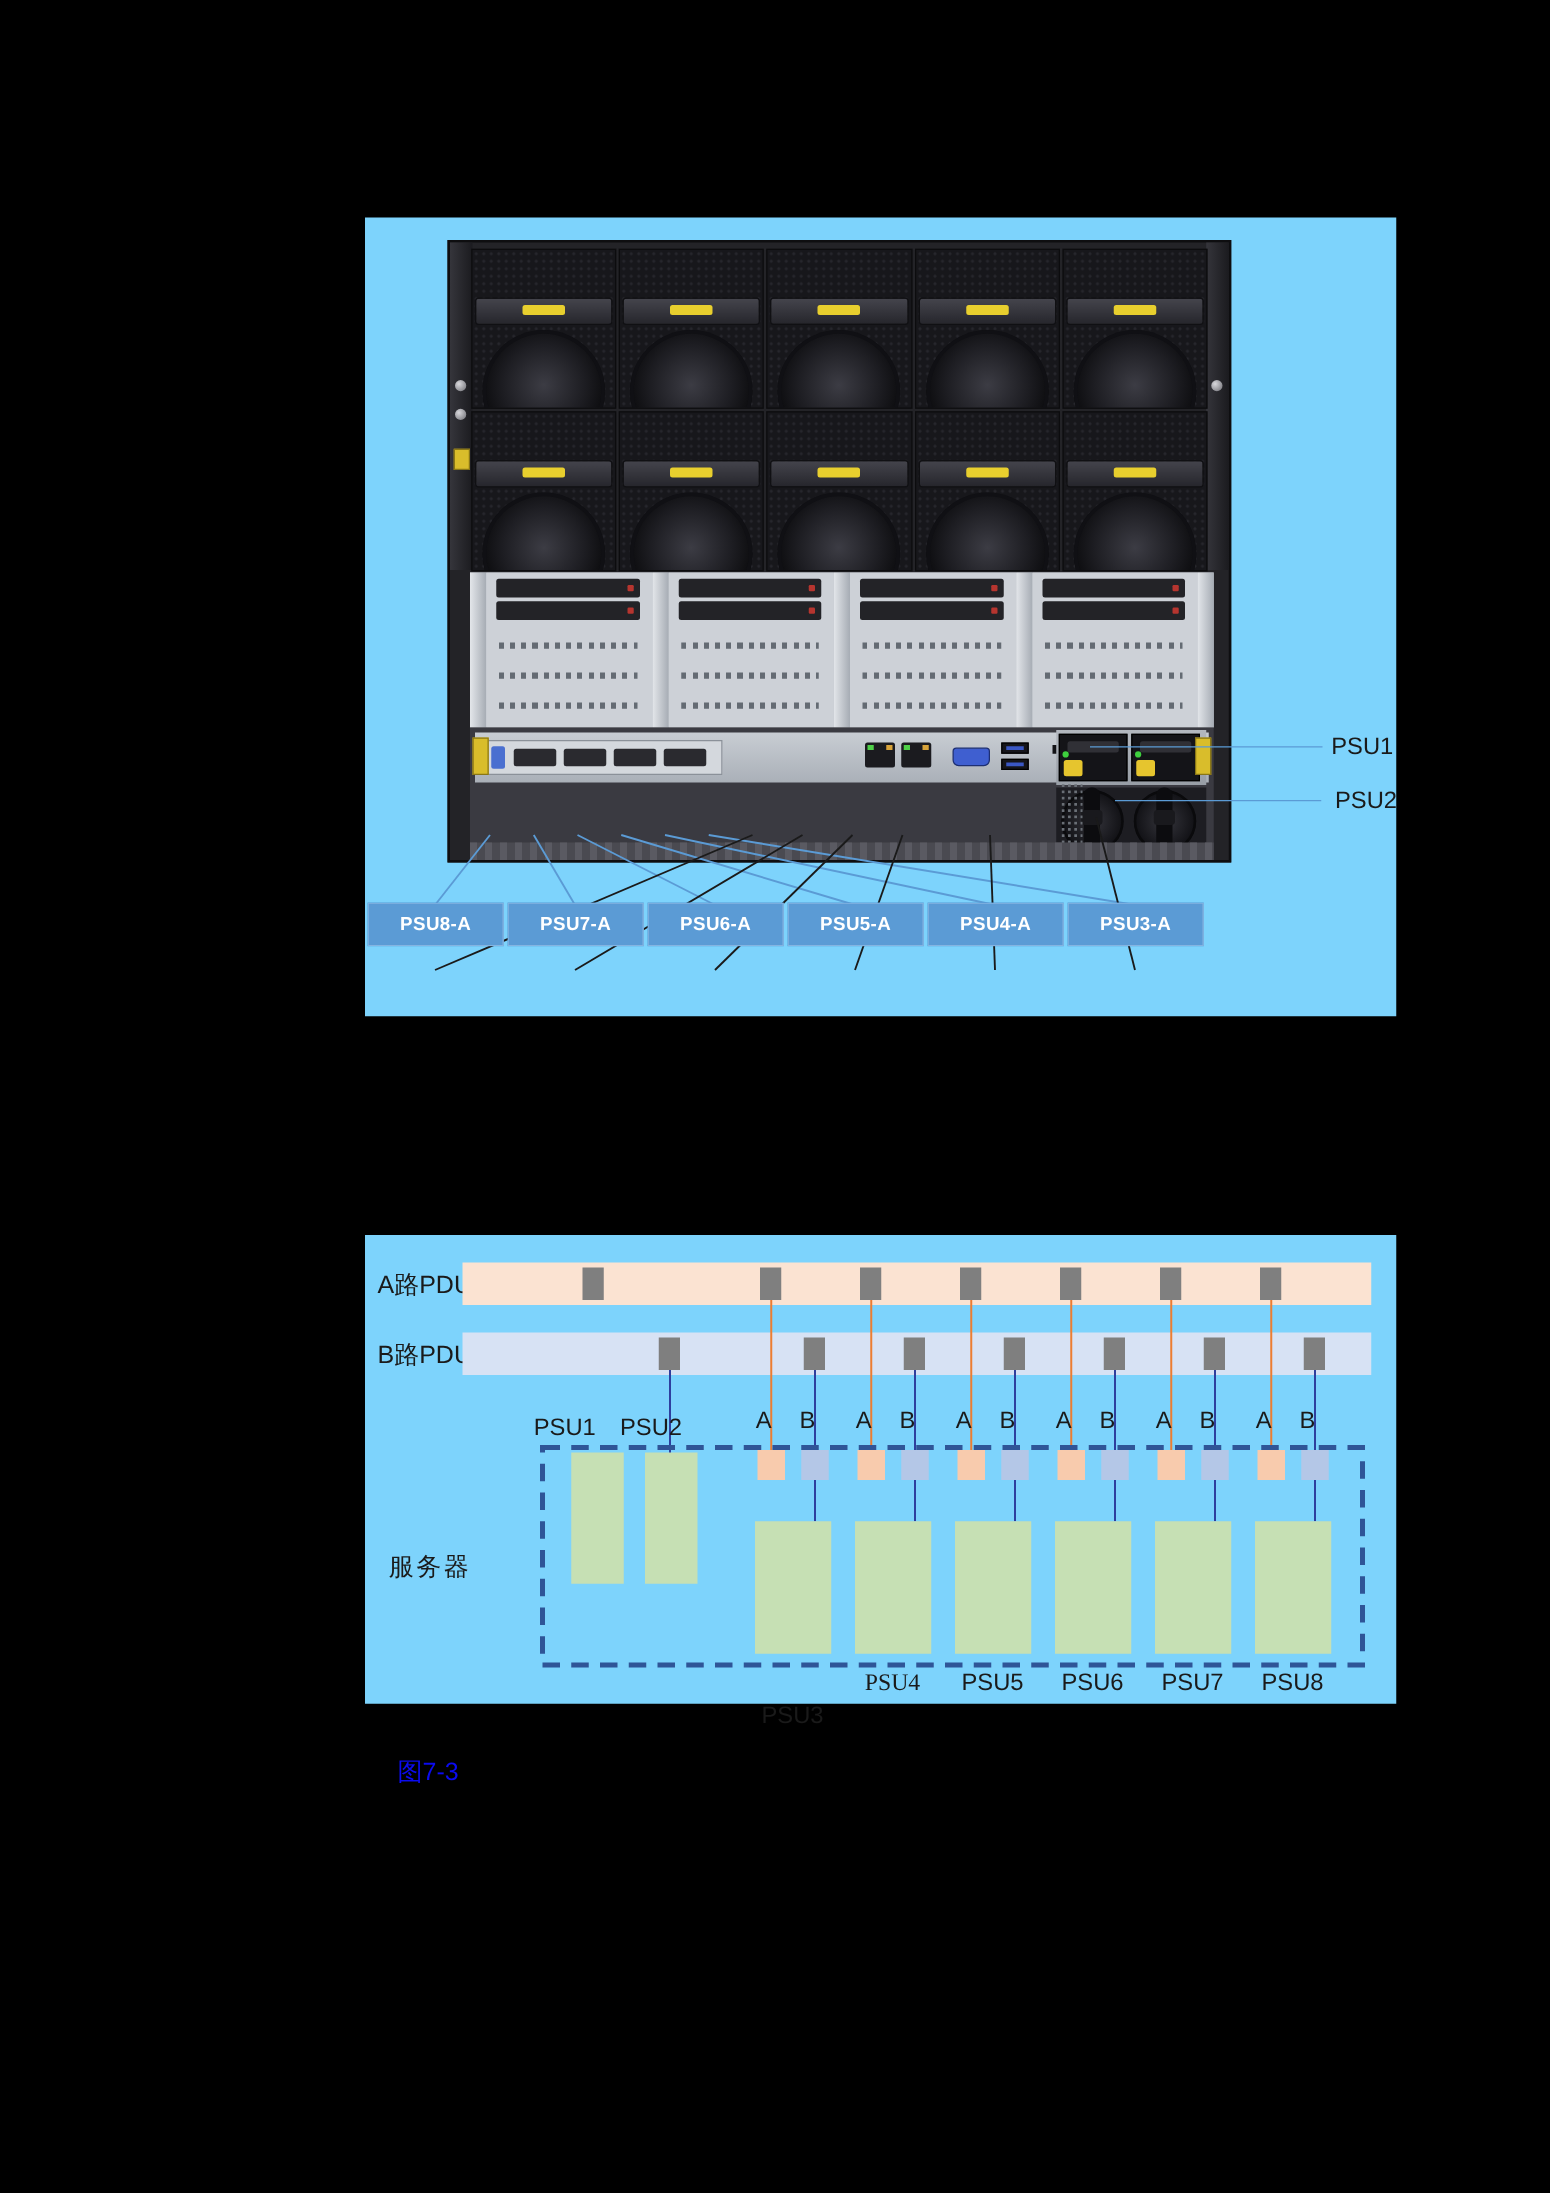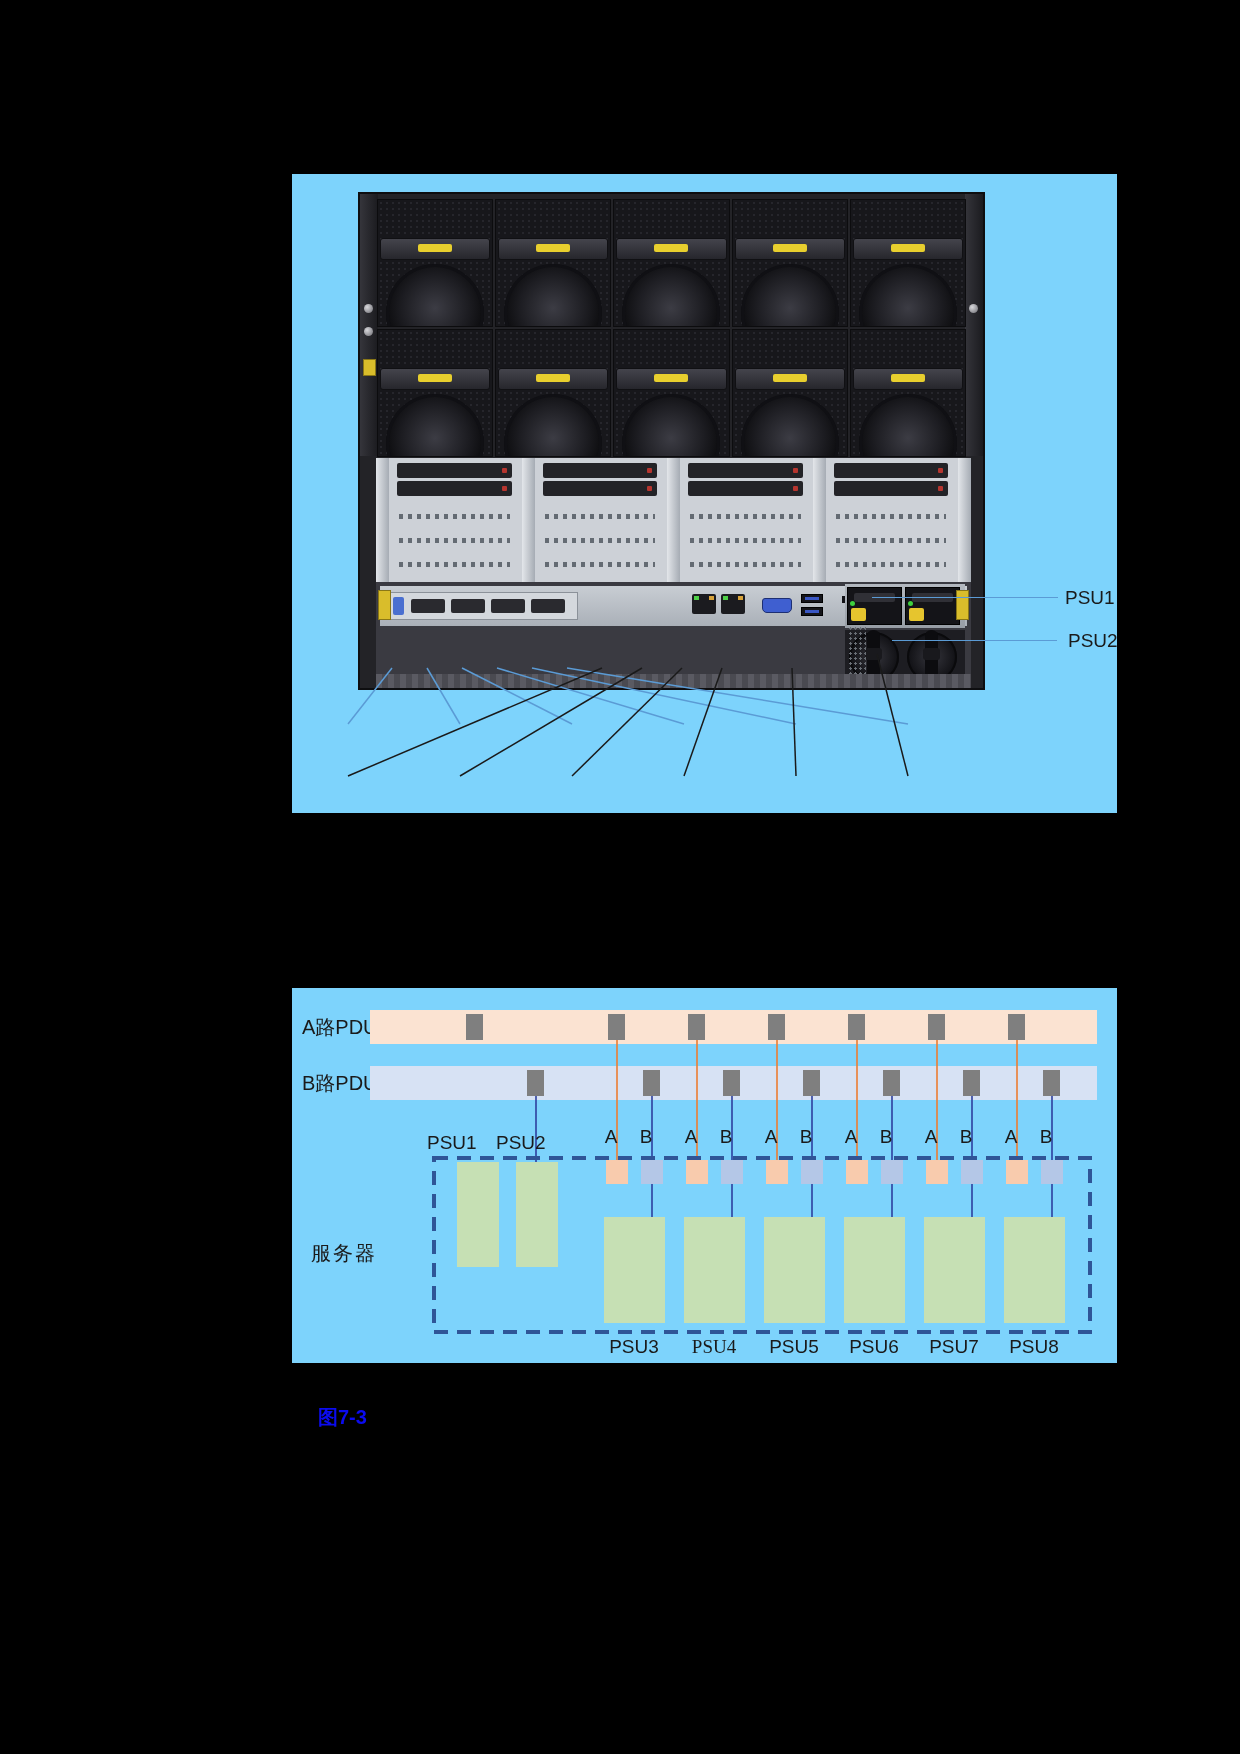--- a/index.html
+++ b/index.html
@@ -79,21 +79,21 @@
   .small-sq{position:absolute;width:22px;height:24px;top:172px;}
   .small-sq.a{background:#f8cbad;}
   .small-sq.b{background:#b4c7e7;}
   .ab-letter{position:absolute;top:138px;width:22px;text-align:center;color:#1a1a1a;font-size:19px;}
   .green-rect{position:absolute;background:#c6e0b4;}
   .psu12-label{position:absolute;top:144px;color:#1a1a1a;font-size:19px;}
   .bottom-psu-label{position:absolute;top:348px;width:70px;text-align:center;color:#1a1a1a;font-size:19px;}
   #server-label{position:absolute;left:19px;top:252px;color:#1a1a1a;font-size:20px;letter-spacing:2px;}
   svg.overlay{position:absolute;left:0;top:0;pointer-events:none;}
 
-  #figure-caption{position:absolute;left:318px;top:1404px;color:#0b0bf0;font-size:20px;font-weight:bold;}
+  #figure-caption{position:absolute;left:318px;top:1404px;color:#0b0bf0;font-size:20px;font-weight:normal;}
 </style>
 </head>
 <body>
 
 <div class="panel" id="panel-rear">
 
   <div id="photo">
     <div class="rail left">
       <span class="screw" style="left:4px;top:110px;"></span>
       <span class="screw" style="left:4px;top:133px;"></span>
@@ -276,20 +276,28 @@
     <g stroke="#1a1a1a" stroke-width="1.5">
       <line x1="310" y1="494" x2="56" y2="602"></line>
       <line x1="350" y1="494" x2="168" y2="602"></line>
       <line x1="390" y1="494" x2="280" y2="602"></line>
       <line x1="430" y1="494" x2="392" y2="602"></line>
       <line x1="500" y1="494" x2="504" y2="602"></line>
       <line x1="585" y1="480" x2="616" y2="602"></line>
     </g>
   </svg>
 
+  <div class="psu-row" style="top:548px;">
+    <div class="psu-cell">PSU8-A</div>
+    <div class="psu-cell">PSU7-A</div>
+    <div class="psu-cell">PSU6-A</div>
+    <div class="psu-cell">PSU5-A</div>
+    <div class="psu-cell">PSU4-A</div>
+    <div class="psu-cell">PSU3-A</div>
+  </div>
 </div>
 
 <div class="panel" id="panel-pdu">
 
   <div class="pdu-label" style="top:26px;">A路PDU</div>
   <div class="pdu-band" id="band-a"></div>
   <div class="pdu-label" style="top:82px;">B路PDU</div>
   <div class="pdu-band" id="band-b"></div>
 
   <svg class="overlay" width="825" height="375">
@@ -366,21 +374,21 @@
   <span class="small-sq a" style="left:714px;"></span>
   <span class="small-sq b" style="left:749px;"></span>
 
   <div class="green-rect" style="left:312px;top:229px;width:61px;height:106px;"></div>
   <div class="green-rect" style="left:392px;top:229px;width:61px;height:106px;"></div>
   <div class="green-rect" style="left:472px;top:229px;width:61px;height:106px;"></div>
   <div class="green-rect" style="left:552px;top:229px;width:61px;height:106px;"></div>
   <div class="green-rect" style="left:632px;top:229px;width:61px;height:106px;"></div>
   <div class="green-rect" style="left:712px;top:229px;width:61px;height:106px;"></div>
 
-  <span class="bottom-psu-label" style="left:307px;">PSU3</span>
+  <span class="bottom-psu-label" style="left:307px;margin-top:26px;">PSU3</span>
   <span class="bottom-psu-label" style="left:387px;font-family:Liberation Serif, serif;">PSU4</span>
   <span class="bottom-psu-label" style="left:467px;">PSU5</span>
   <span class="bottom-psu-label" style="left:547px;">PSU6</span>
   <span class="bottom-psu-label" style="left:627px;">PSU7</span>
   <span class="bottom-psu-label" style="left:707px;">PSU8</span>
 
   <div id="server-label">服务器</div>
 </div>
 
 <div id="figure-caption">图7-3</div>

